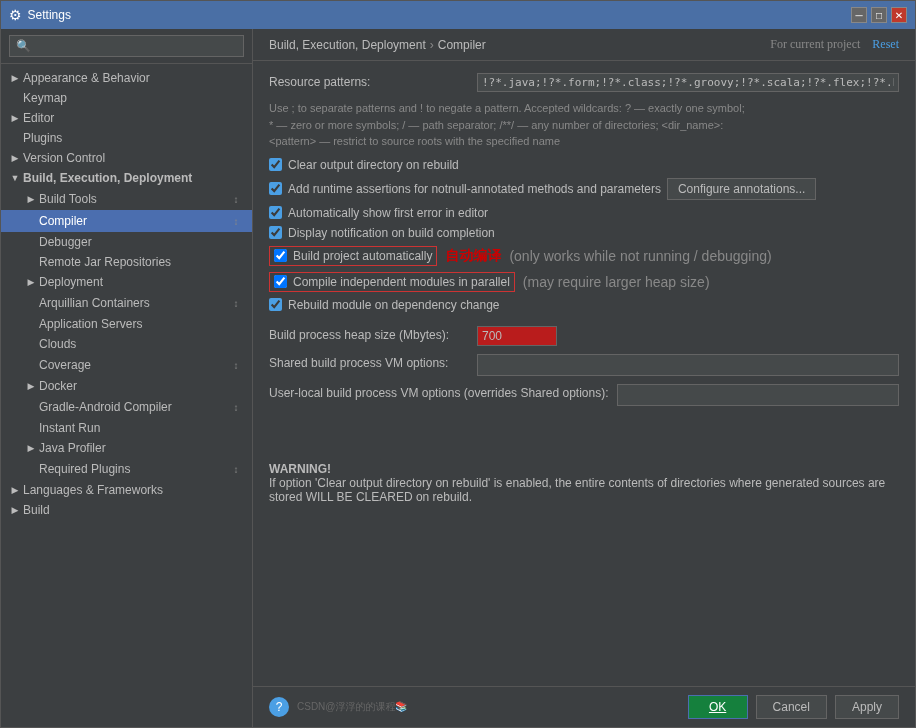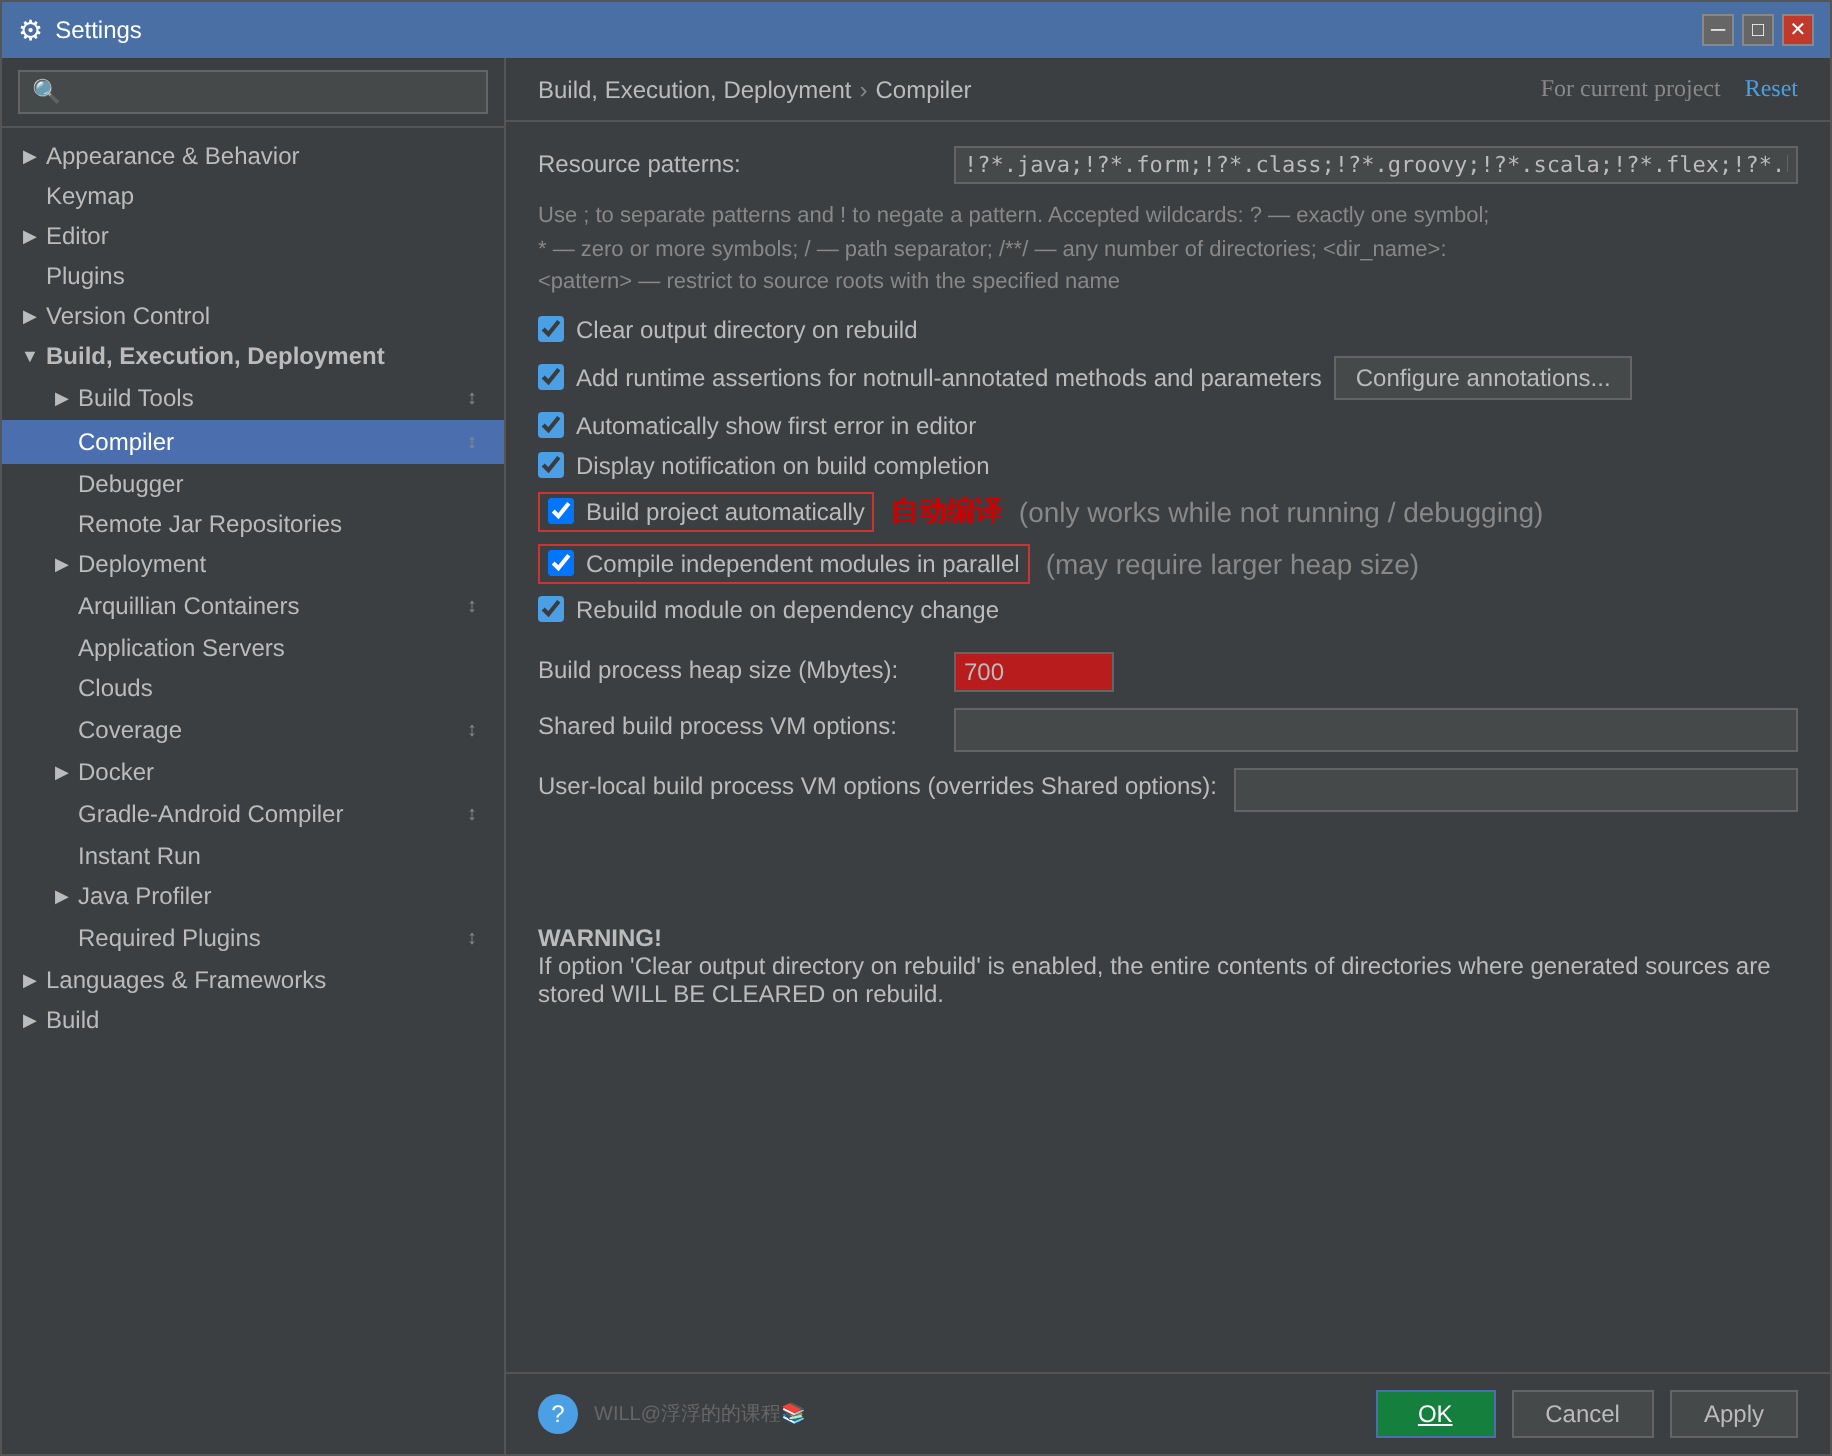--- a/index.html
+++ b/index.html
@@ -493,20 +493,20 @@
 
         <div style="flex:1; min-height: 40px;"></div>
         <div class="warning-box">
           <b>WARNING!</b><br>
           <span>If option 'Clear output directory on rebuild' is enabled, the entire contents of directories where generated sources are stored WILL BE CLEARED on rebuild.</span>
         </div>
       </div>
 
       <div class="panel-footer">
         <div class="help-icon">?</div>
-        <span class="watermark">WILL@浮浮的的课程📚</span>
+        <span class="watermark">CSDN@浮浮的的课程📚</span>
         <button class="footer-btn primary">OK</button>
         <button class="footer-btn">Cancel</button>
         <button class="footer-btn">Apply</button>
       </div>
     </div>
   </div>
 </div>
 
 </body></html>

